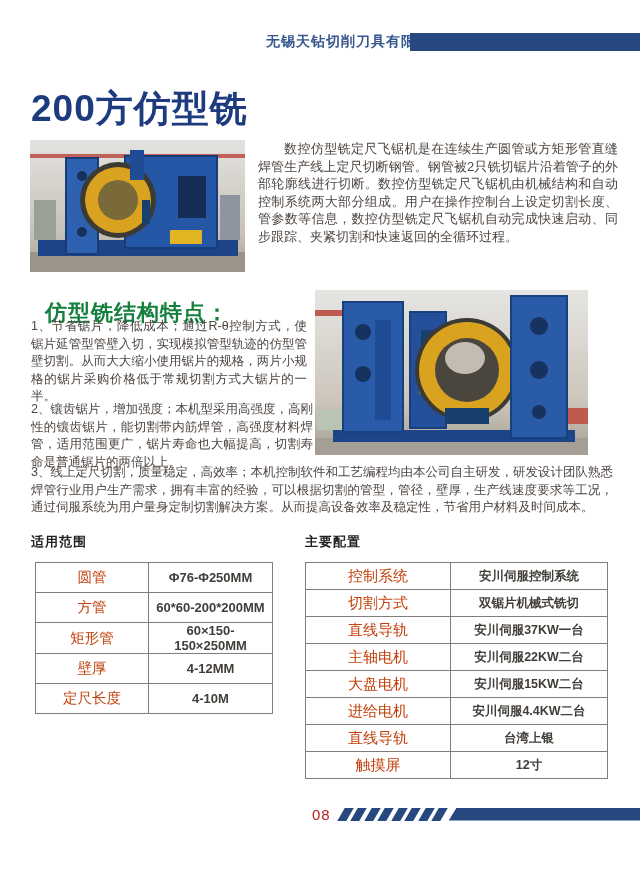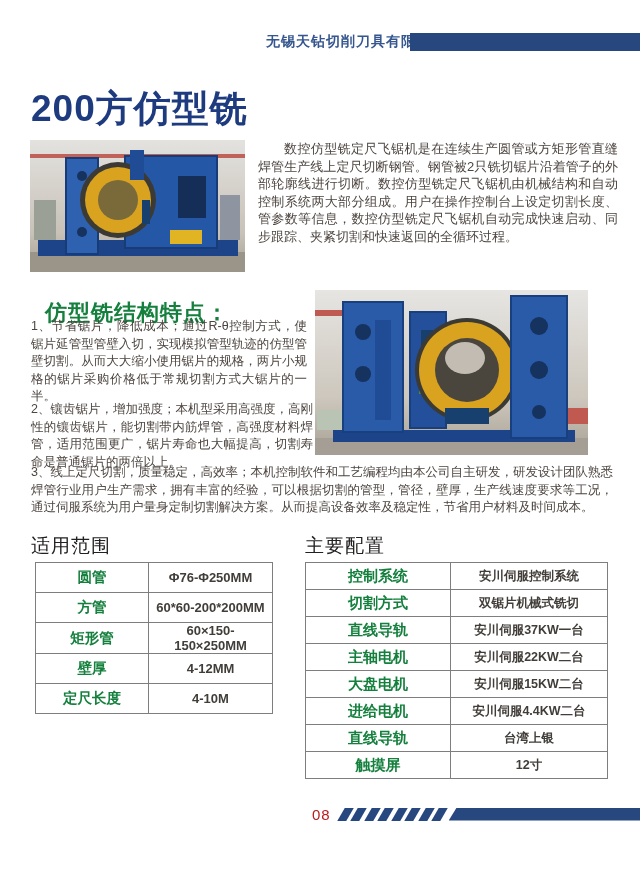--- a/index.html
+++ b/index.html
@@ -45,33 +45,33 @@
     position:absolute;margin:0;
     font-size:12.5px;line-height:17.5px;color:#4d4540;
     text-align:justify;font-weight:500;
   }
   .feat1{left:31px;top:318px;width:276px;}
   .feat2{left:31px;top:401px;width:282px;}
   .feat3{left:31px;top:464px;width:582px;}
   
   .tbl-heading{
     position:absolute;margin:0;
-    font-size:19px;font-weight:normal;color:#232120;letter-spacing:1px;
+    font-size:13px;font-weight:bold;color:#232120;letter-spacing:1px;
   }
   .scope-h{left:31px;top:533px;}
   .config-h{left:305px;top:533px;}
   
   table.tbl{
     position:absolute;border-collapse:collapse;table-layout:fixed;
   }
   table.tbl td{
     border:1.2px solid #7e7e7e;text-align:center;vertical-align:middle;
     padding:0 4px;
   }
-  td.lbl{font-weight:bold;color:#15803d;font-size:14.5px;}
+  td.lbl{font-weight:normal;color:#c2410c;font-size:14.5px;}
   td.val{font-weight:bold;color:#413d39;font-size:13px;}
   .scope-tbl{left:35px;top:562px;width:238px;}
   .scope-tbl td{height:29px;}
   .scope-tbl td.lbl{width:104px;}
   .config-tbl{left:305px;top:562px;width:303px;}
   .config-tbl td{height:26px;}
   .config-tbl td.lbl{width:136px;font-size:15px;}
   .config-tbl td.val{font-size:12.5px;border-radius:10px;}
   
   .footer{

